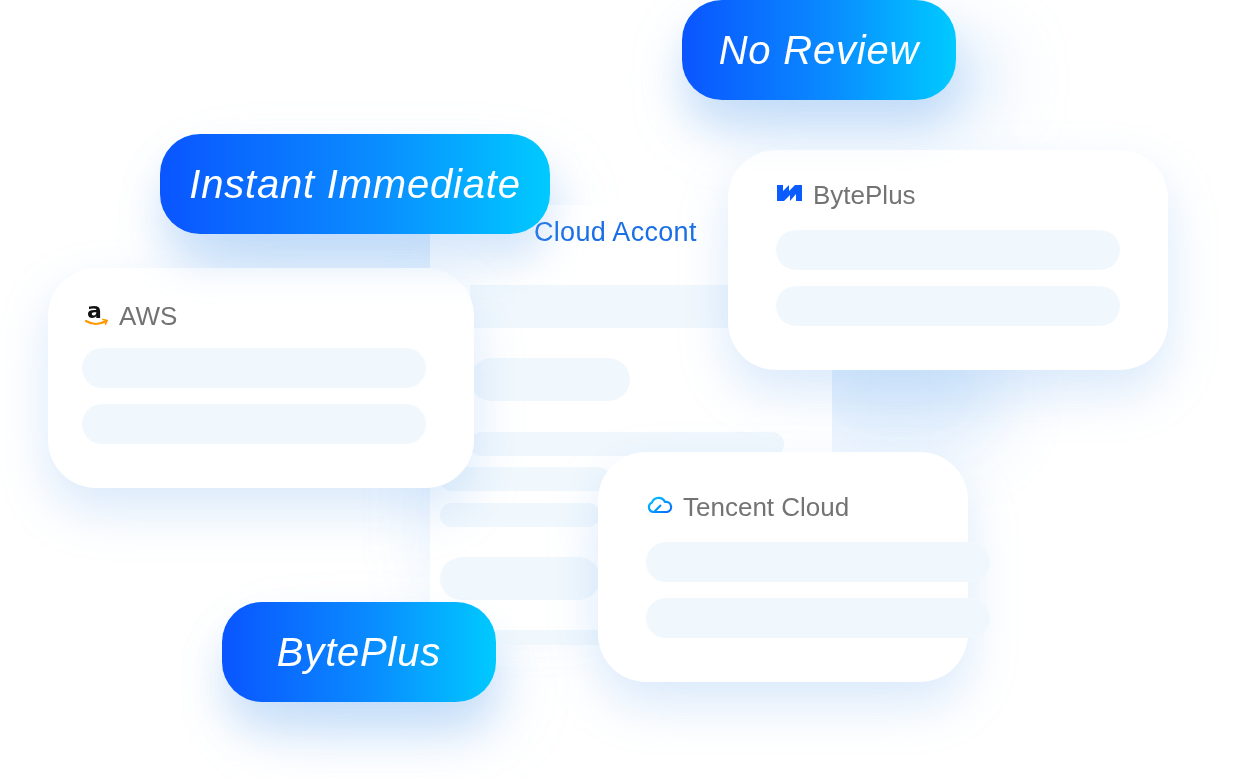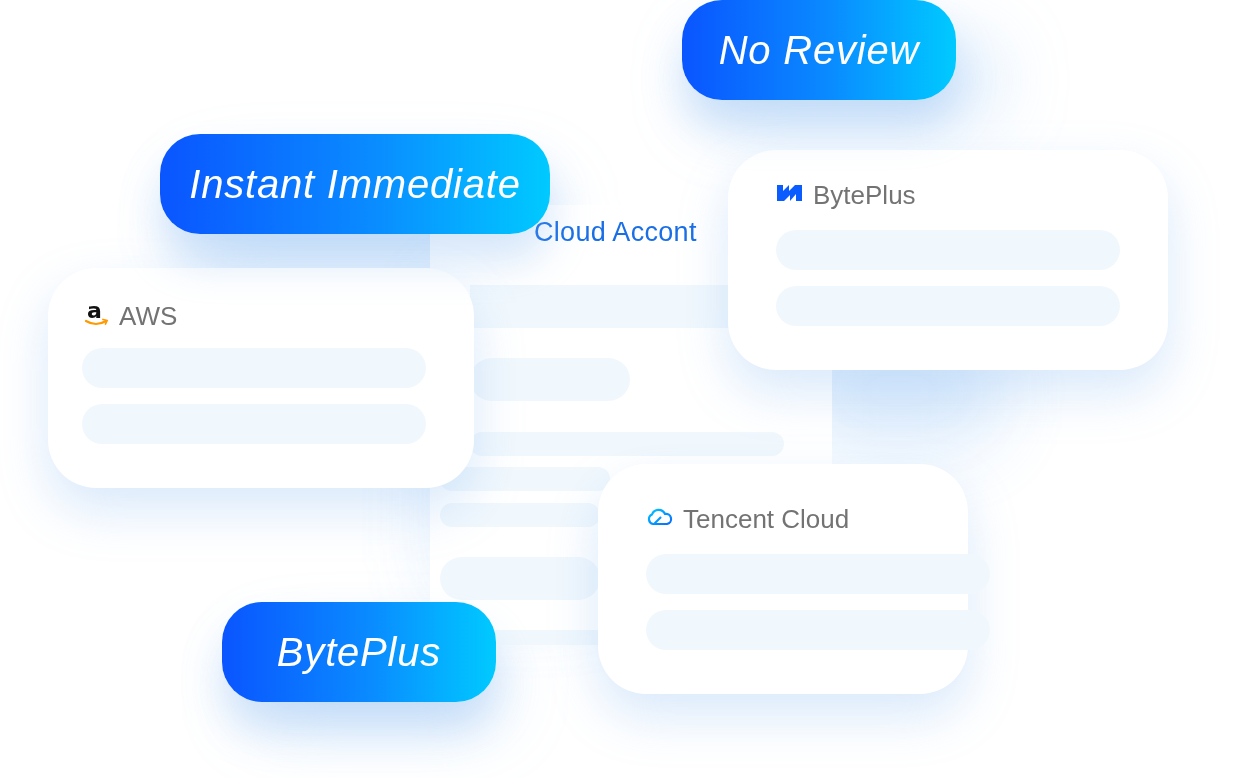--- a/index.html
+++ b/index.html
@@ -79,21 +79,21 @@
       <svg width="28" height="22" viewBox="0 0 28 22">
         <path d="M1 3 L7 3 L7 9 L13 3 L13 9 L19 3 L26 3 L26 19 L20 19 L20 12 L14 19 L14 13 L8 19 L1 19 Z" fill="#0a5cff"></path>
       </svg>
     </span>
     <span>BytePlus</span>
   </div>
   <div class="card-bar" style="left:48px;top:80px;width:344px;"></div>
   <div class="card-bar" style="left:48px;top:136px;width:344px;"></div>
 </div>
 
-<div class="card" style="left:598px;top:464px;width:370px;height:230px;">
+<div class="card" style="left:598px;top:452px;width:370px;height:230px;">
   <div class="card-head" style="left:48px;top:40px;">
     <span>
       <svg width="28" height="22" viewBox="0 0 28 22">
         <defs>
           <linearGradient id="tcg" x1="0" y1="0" x2="1" y2="1">
             <stop offset="0" stop-color="#00c4ff"></stop>
               <stop offset="1" stop-color="#0a6cff"></stop>
           </linearGradient>
         </defs>
         <path d="M7 18 A5 5 0 0 1 6 8.5 A7 7 0 0 1 19 8 A5 5 0 0 1 21 18 Z" fill="none" stroke="url(#tcg)" stroke-width="2.2" stroke-linejoin="round"></path>

